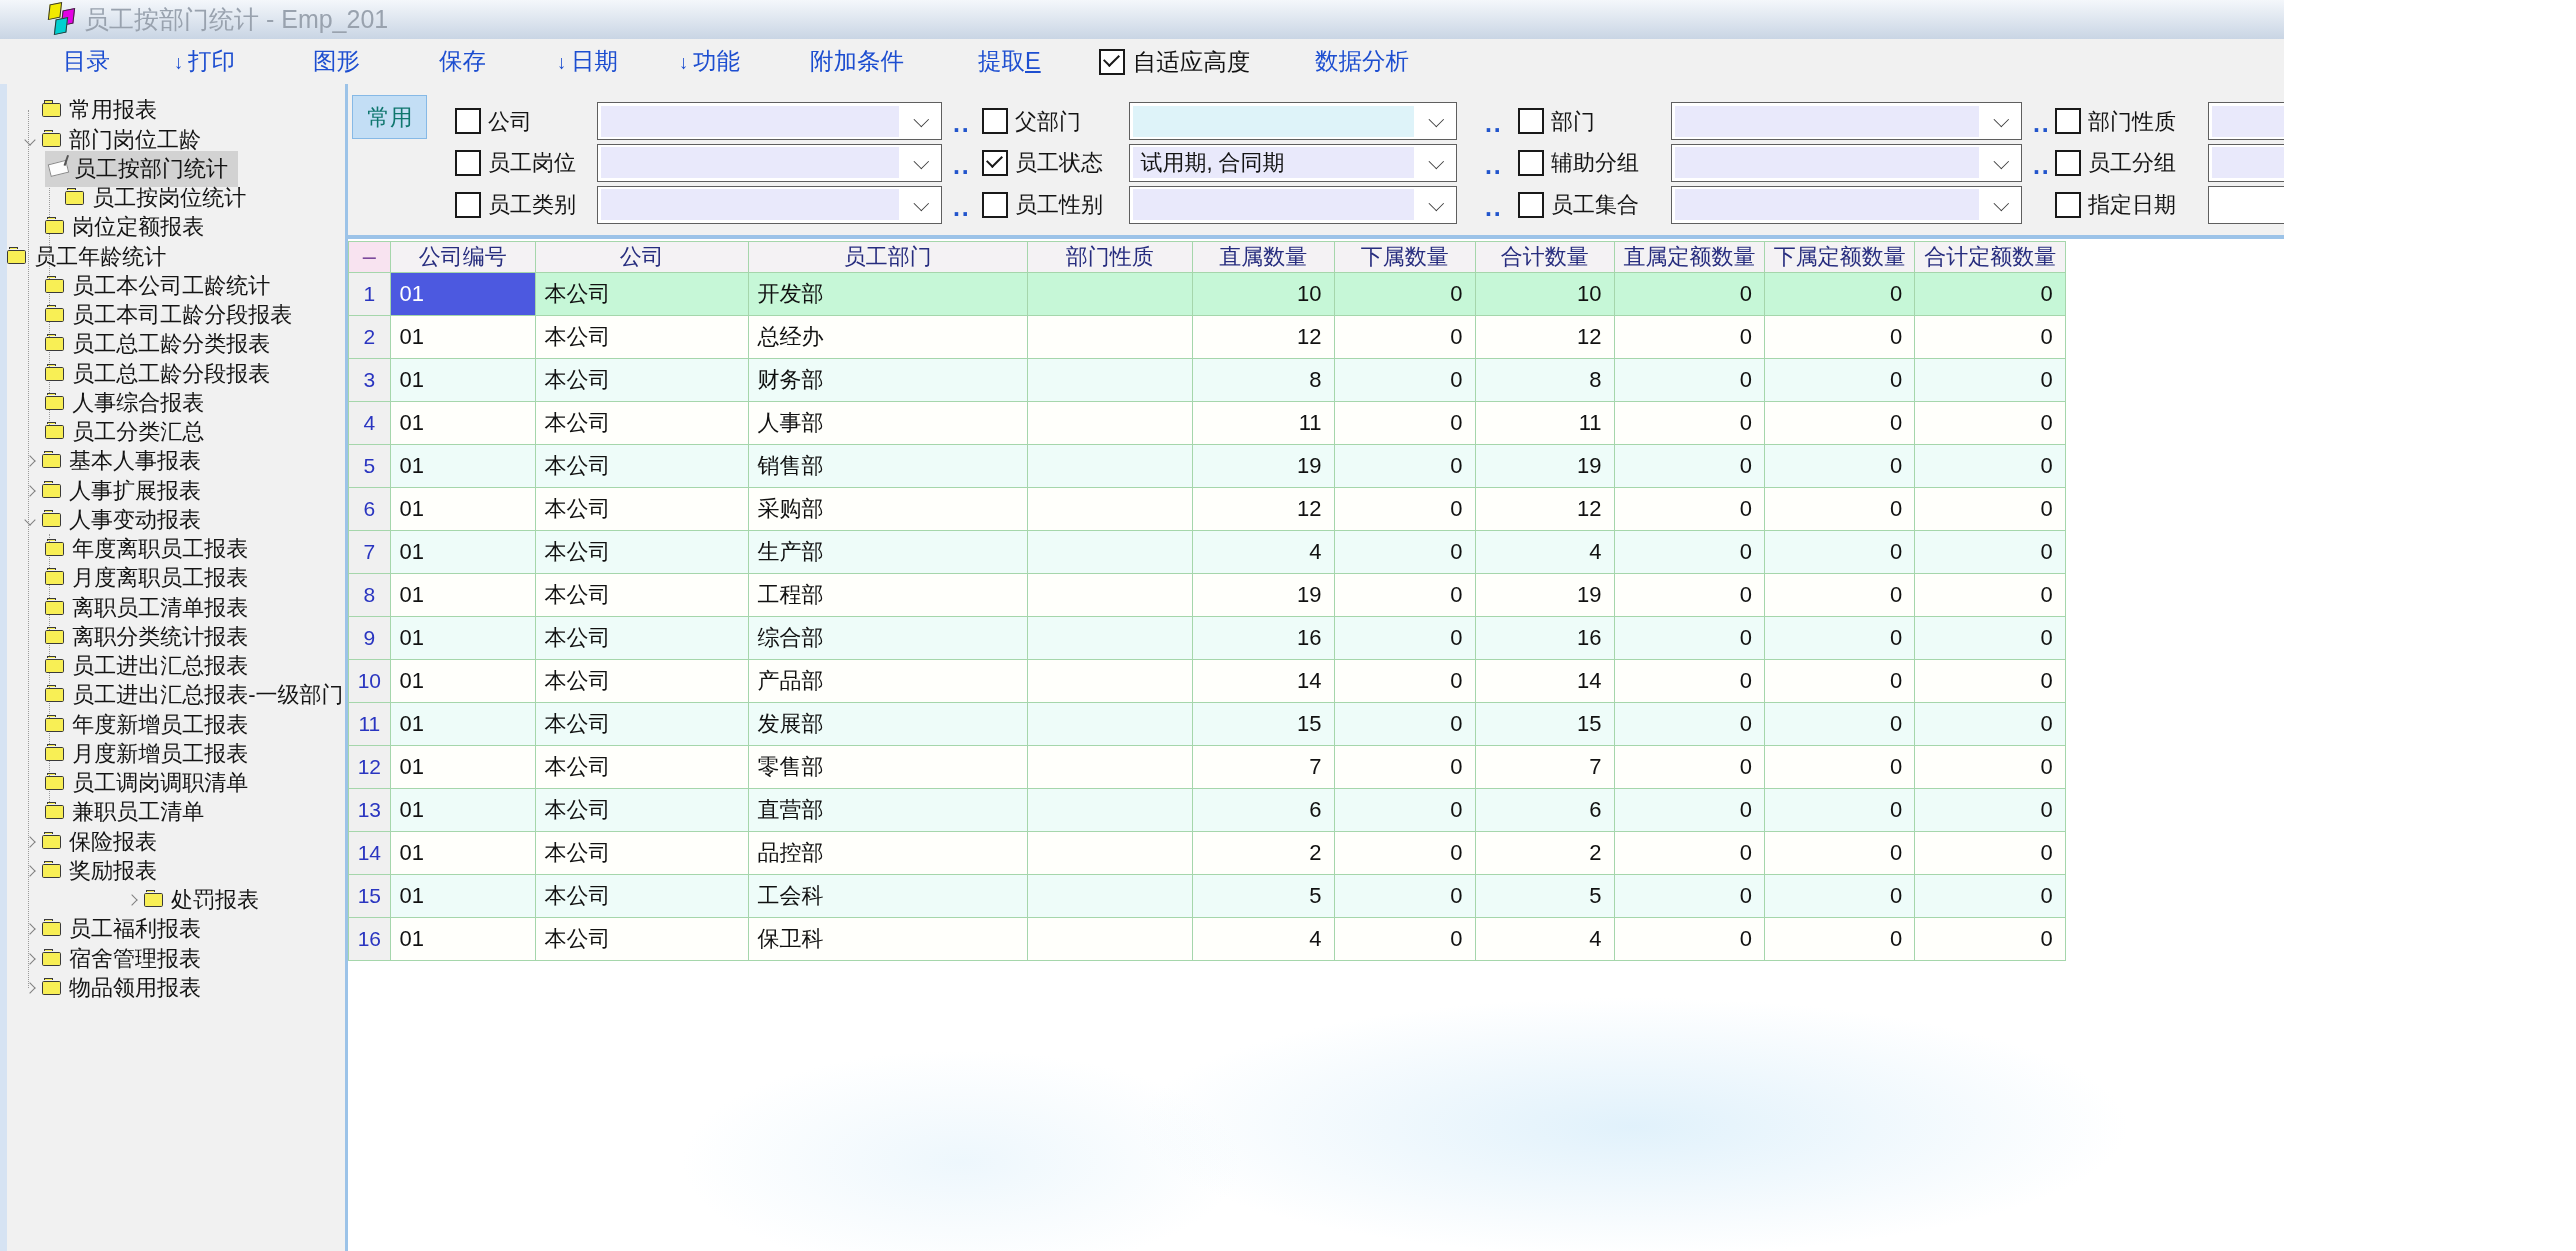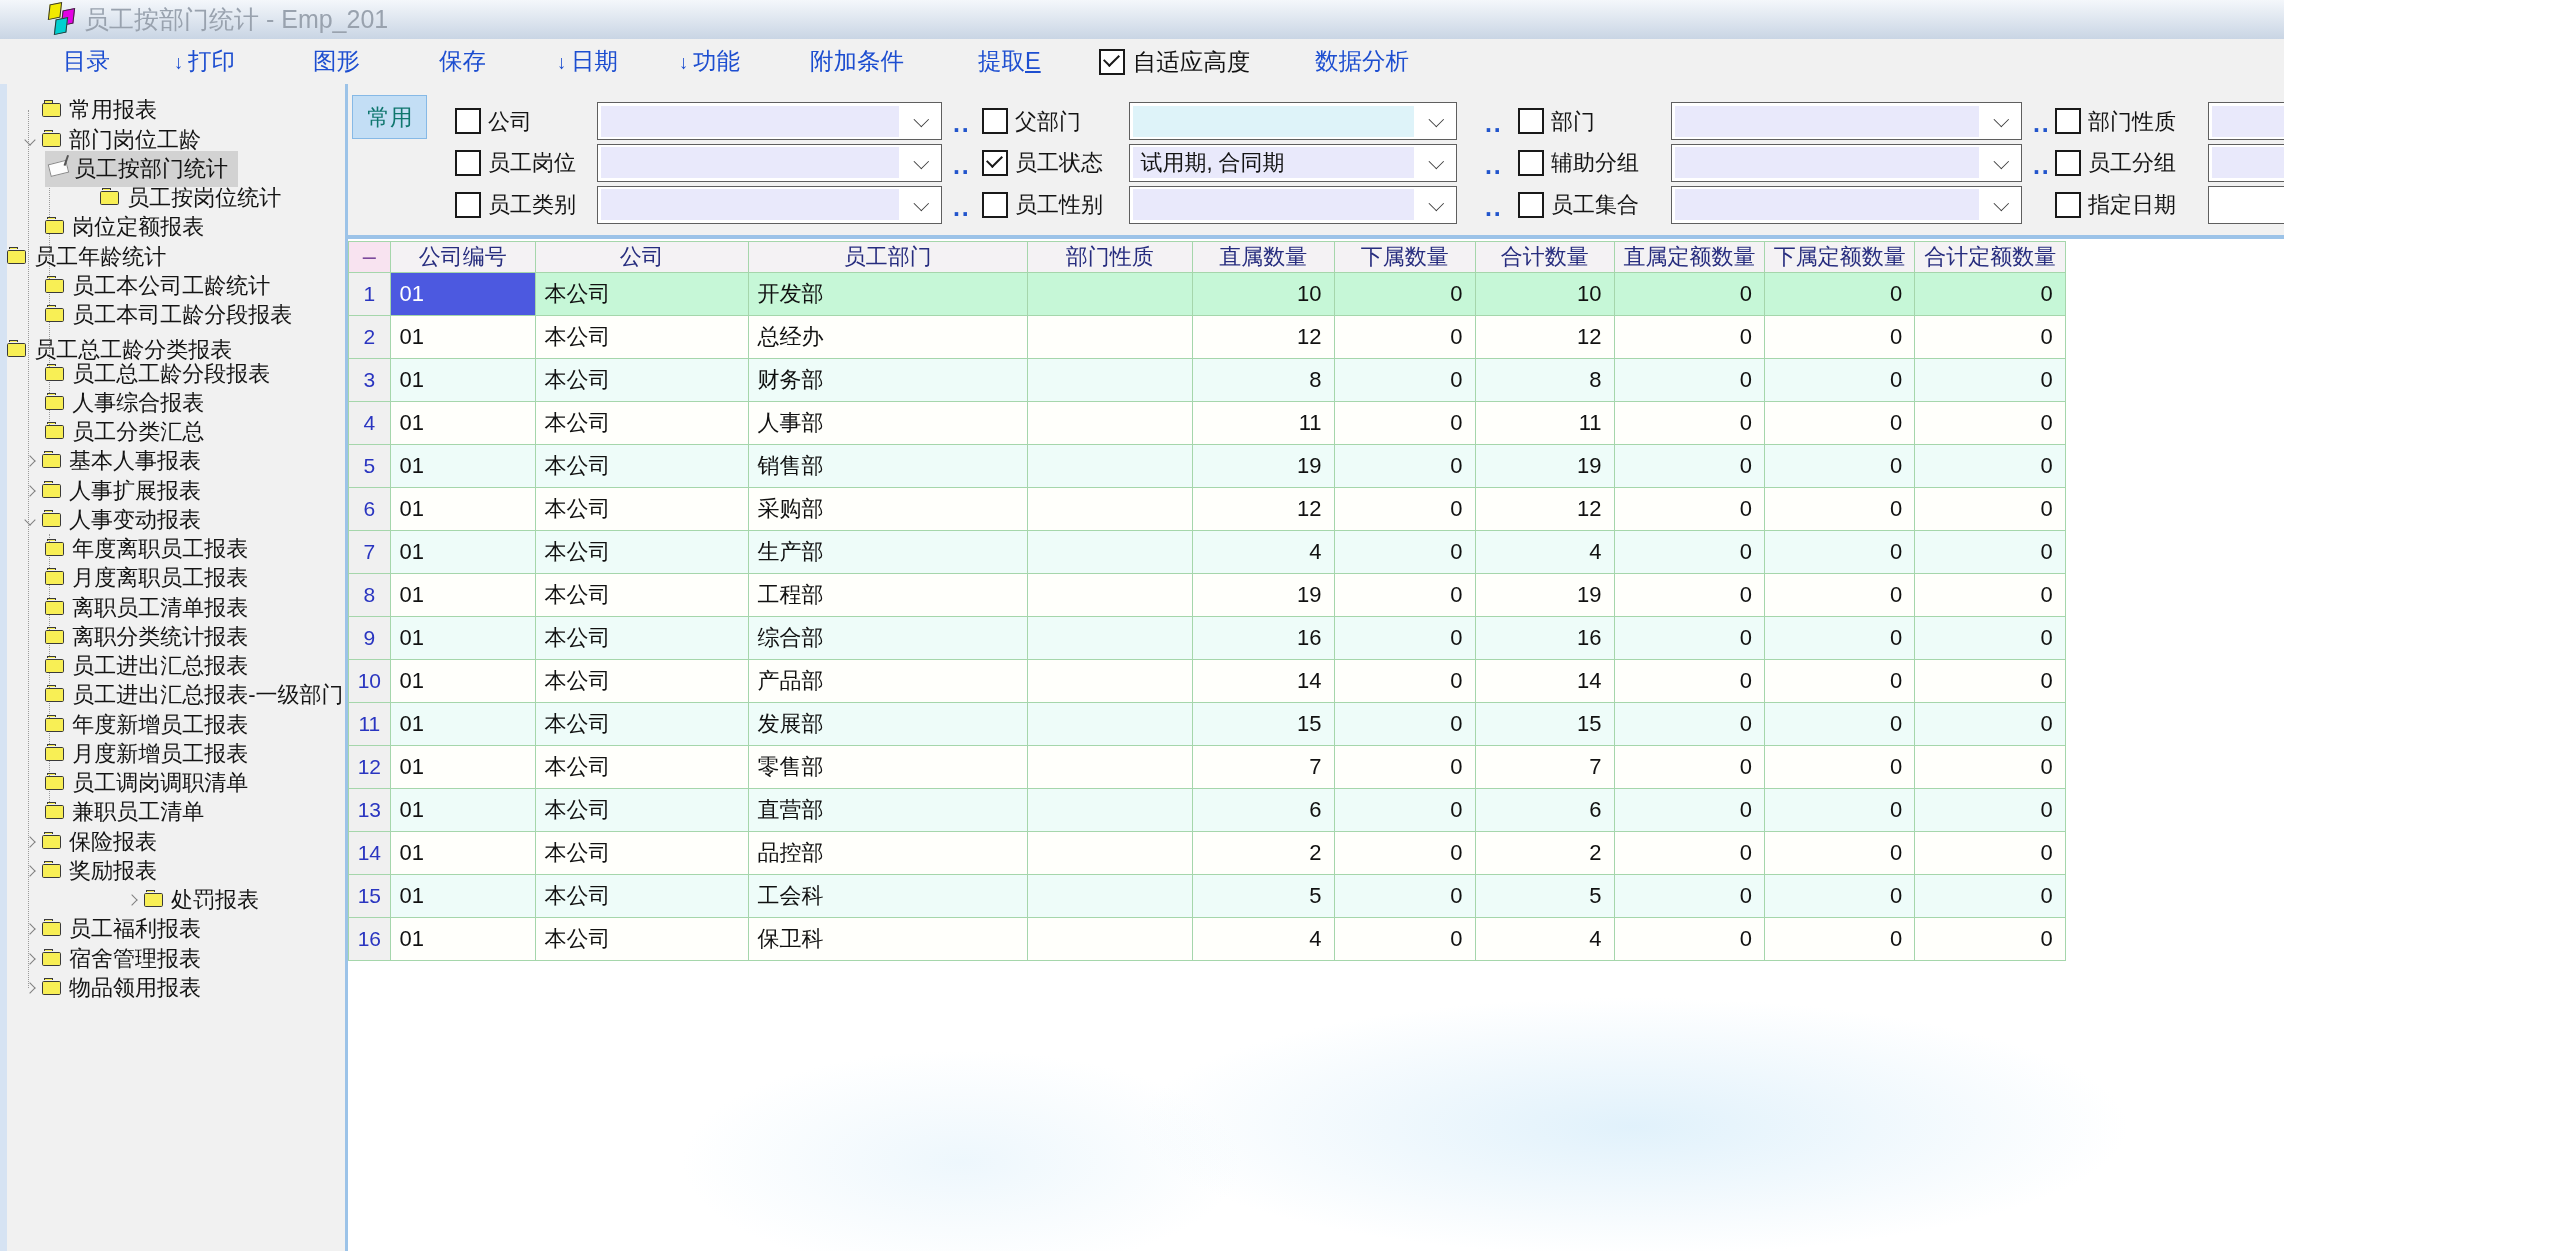--- a/index.html
+++ b/index.html
@@ -145,41 +145,41 @@
           </span>
           <span class="folder"></span>
           <span>部门岗位工龄</span>
         </div>
         <div class="trow" style="top: 70px; padding-left: 38px;">
           <span class="selwrap">
             <span class="handicon"></span>
             <span>员工按部门统计</span>
           </span>
         </div>
-        <div class="trow" style="top: 99px; padding-left: 58px; margin-left: 35px;">
+        <div class="trow" style="top: 99px; padding-left: 58px;">
           <span class="folder"></span>
           <span>员工按岗位统计</span>
         </div>
         <div class="trow" style="top: 128px; padding-left: 38px;">
           <span class="folder"></span>
           <span>岗位定额报表</span>
         </div>
         <div class="trow" style="top: 158px; ">
           <span class="folder"></span>
           <span>员工年龄统计</span>
         </div>
         <div class="trow" style="top: 187px; padding-left: 38px;">
           <span class="folder"></span>
           <span>员工本公司工龄统计</span>
         </div>
         <div class="trow" style="top: 216px; padding-left: 38px;">
           <span class="folder"></span>
           <span>员工本司工龄分段报表</span>
         </div>
-        <div class="trow" style="top: 251px; ">
+        <div class="trow" style="top: 245px; padding-left: 38px;">
           <span class="folder"></span>
           <span>员工总工龄分类报表</span>
         </div>
         <div class="trow" style="top: 275px; padding-left: 38px;">
           <span class="folder"></span>
           <span>员工总工龄分段报表</span>
         </div>
         <div class="trow" style="top: 304px; padding-left: 38px;">
           <span class="folder"></span>
           <span>人事综合报表</span>

